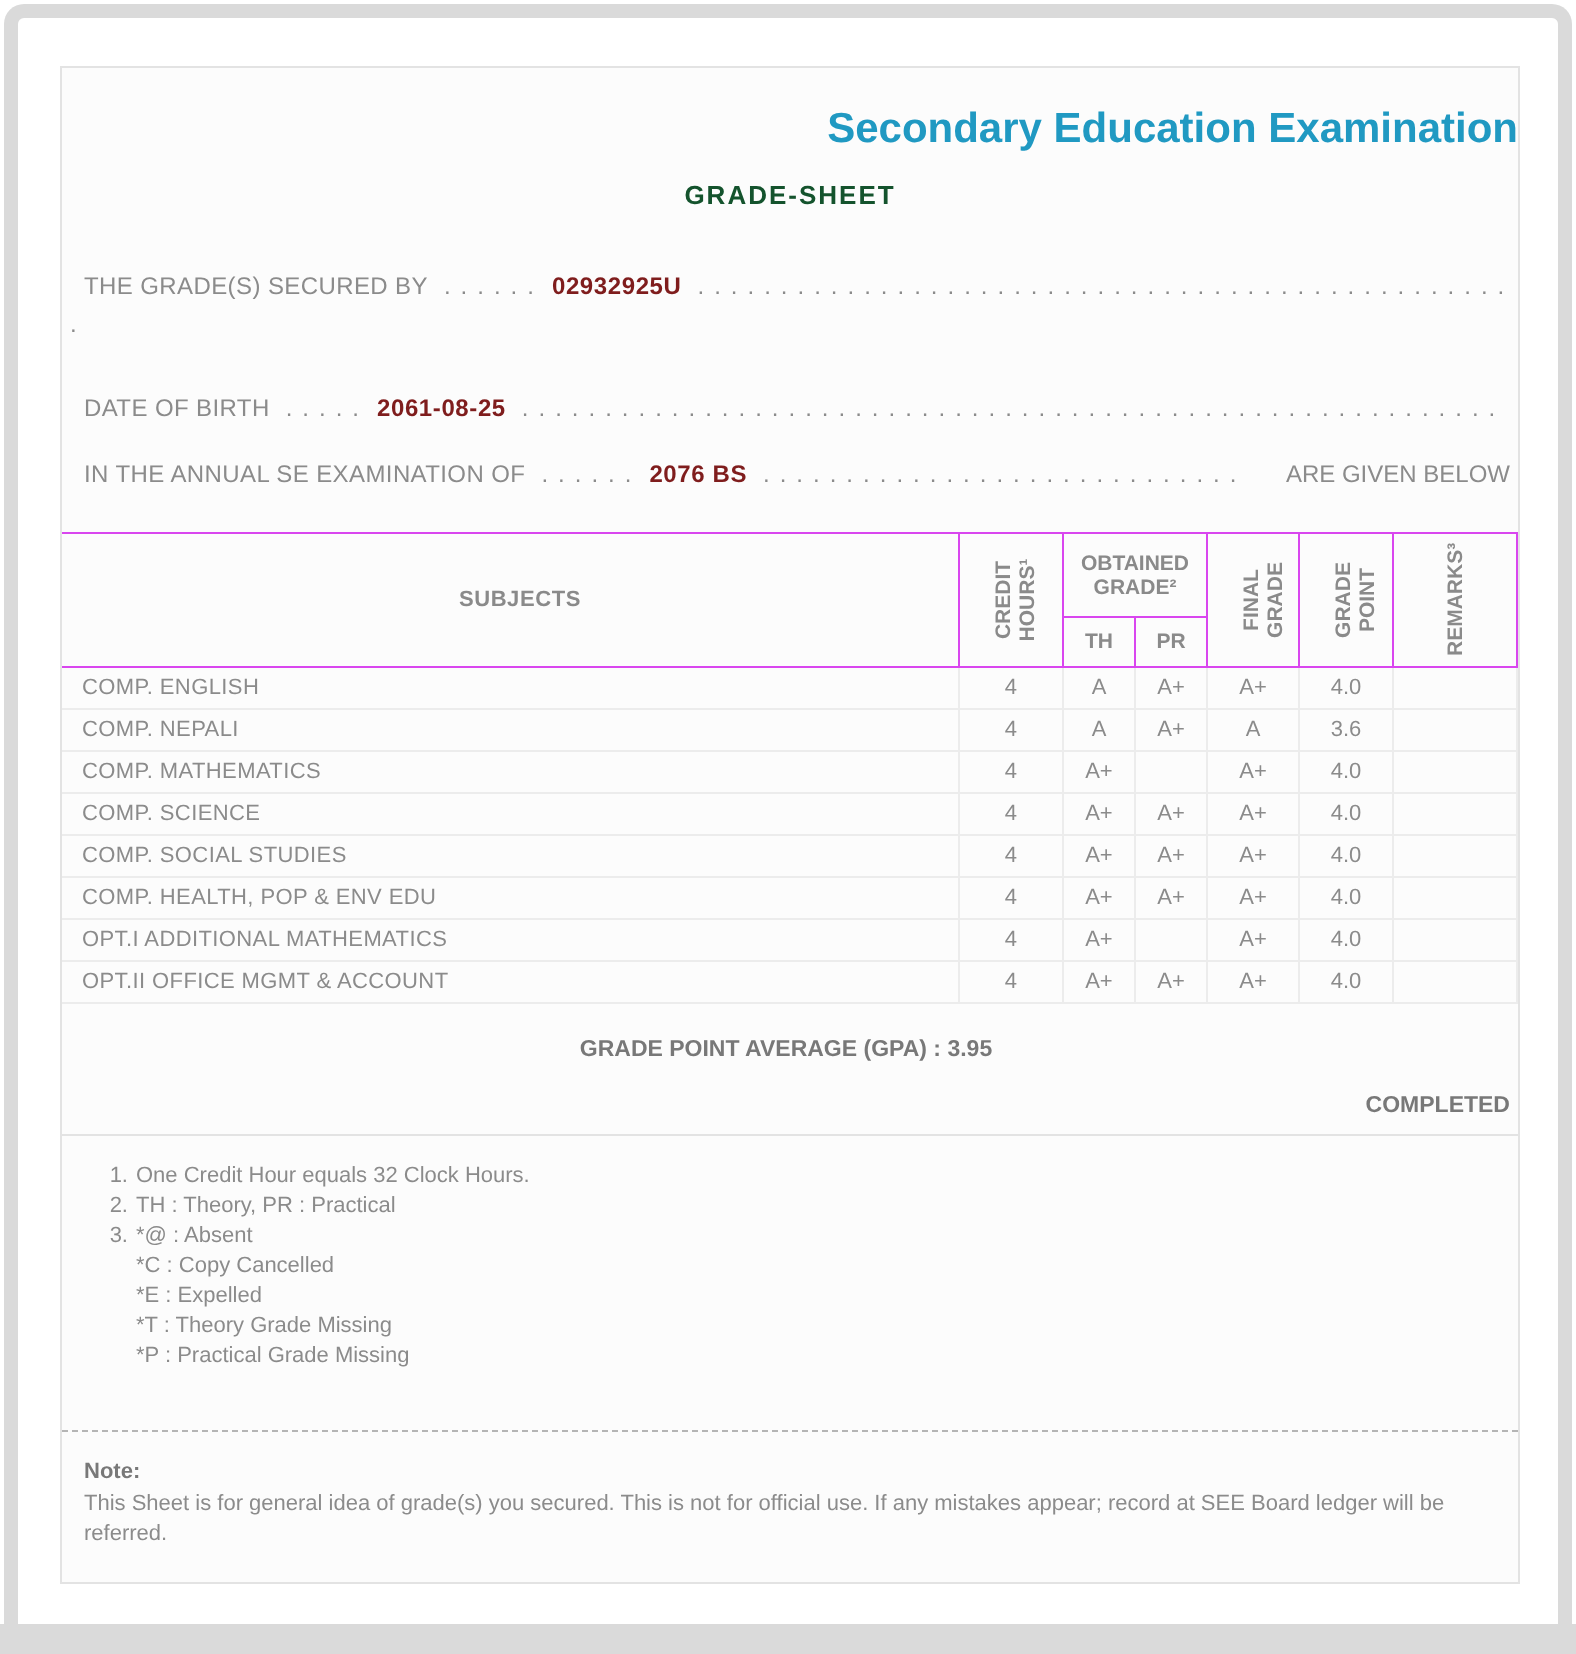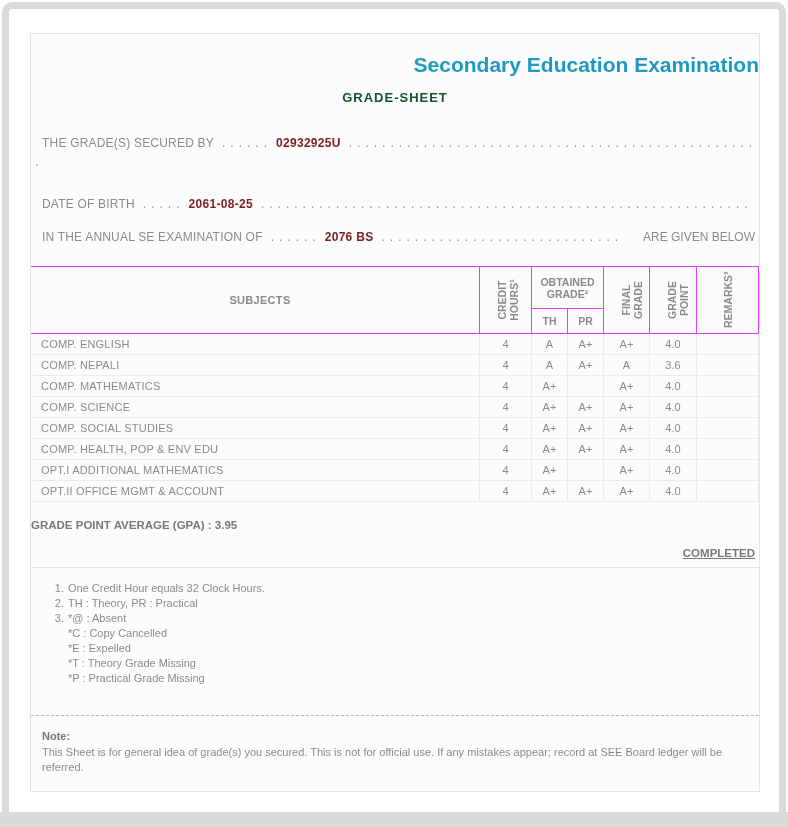--- a/index.html
+++ b/index.html
@@ -106,29 +106,29 @@
     text-align: center;
     vertical-align: middle;
     color: #8b8b8b;
   }
   table.grades td.subject {
     text-align: left; padding-left: 10px; border-left: none;
     letter-spacing: 0.2px;
   }
   .gpa-line {
     margin-top: 16px;
-    text-align: left; padding-right: 4px;
+    text-align: center; padding-right: 4px;
     font-weight: bold; color: #787878; font-size: 11.5px;
     height: 15px; line-height: 15px;
   }
   .status-line {
     margin-top: 13px;
     text-align: right; padding-right: 4px;
     font-weight: bold; color: #787878; font-size: 11.5px;
-    height: 15px; line-height: 15px; text-decoration: underline;
+    height: 15px; line-height: 15px;
   }
   .footnotes {
     margin-top: 6px;
     border-top: 1px solid #e3e3e3;
     padding: 13px 0 0 15px;
     font-size: 11px; color: #8b8b8b;
   }
   .footnote-row { display: flex; height: 15px; line-height: 15px; }
   .footnote-row .marker { flex: 0 0 18px; text-align: right; padding-right: 4px; }
   .footnote-row .ftext { flex: 1; }

